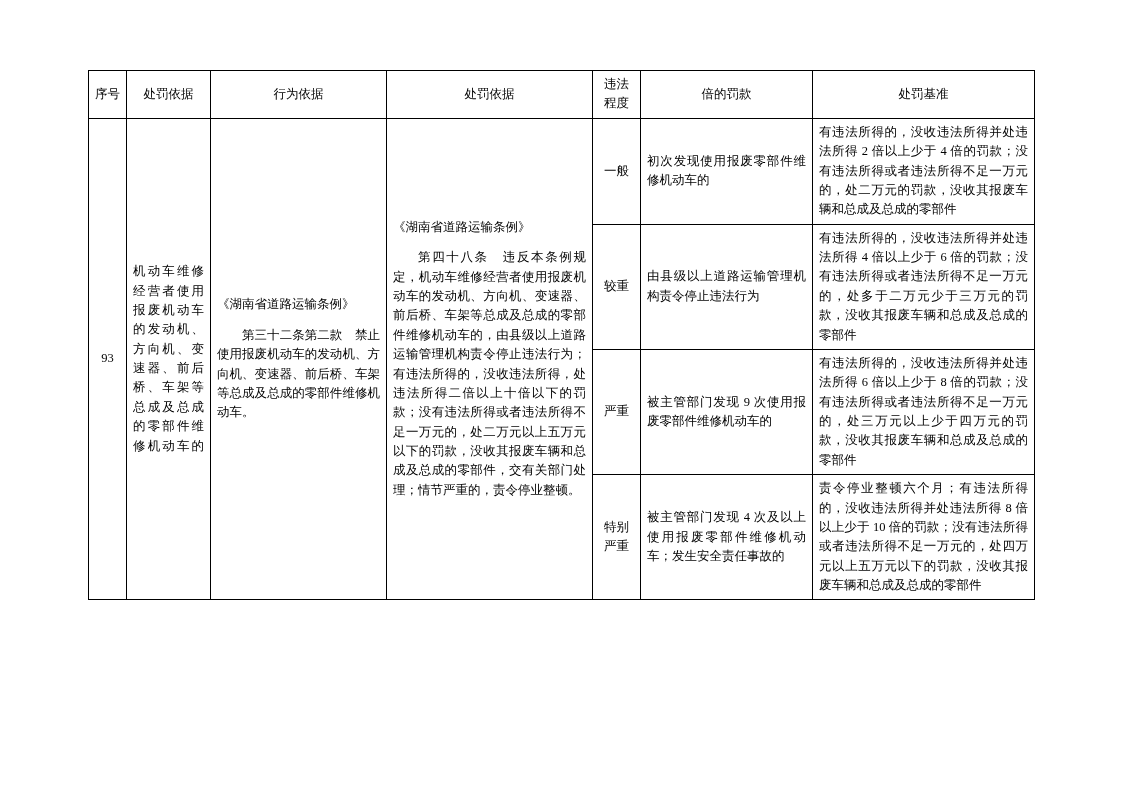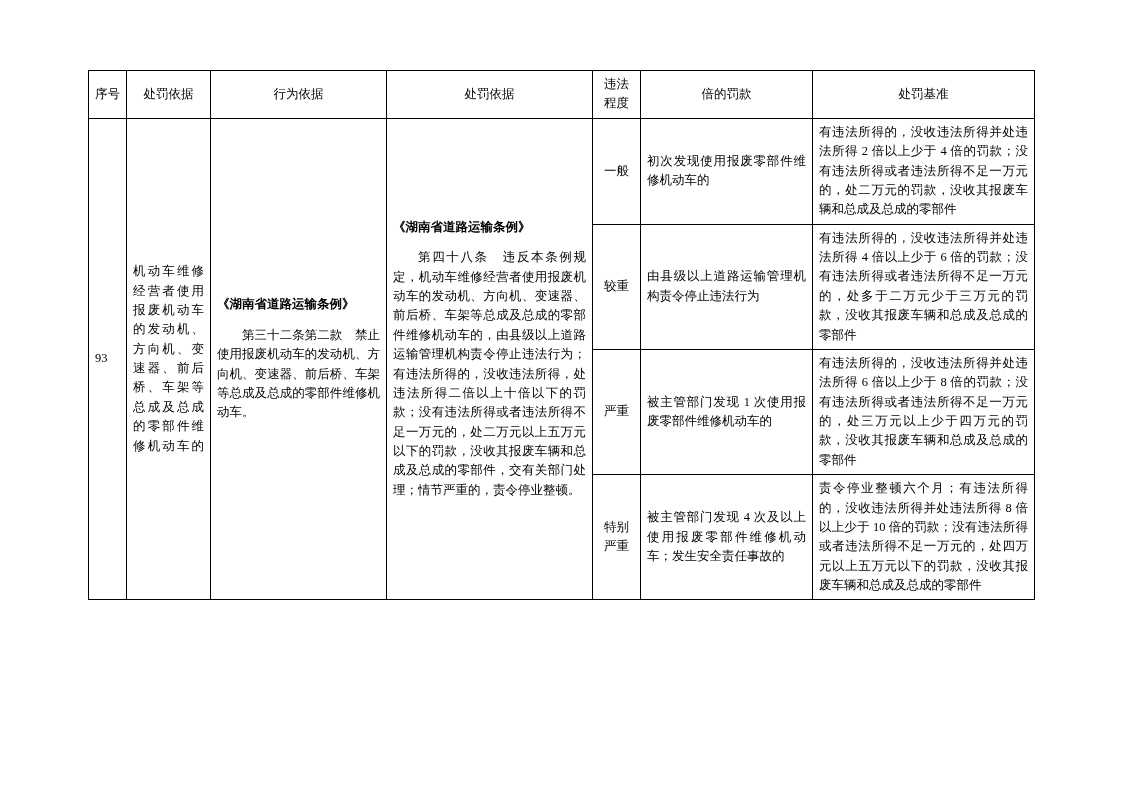--- a/index.html
+++ b/index.html
@@ -46,20 +46,21 @@
   }
   .col-seq { width: 38px; }
   .col-act { width: 84px; }
   .col-actbasis { width: 176px; }
   .col-punbasis { width: 206px; }
   .col-degree { width: 48px; }
   .col-circ { width: 172px; }
   .col-standard { width: 222px; }
 
   td.cell-seq {
+    text-align: center;
     vertical-align: middle;
     font-size: 13px;
     margin-top: 34px;
   }
   td.cell-act {
     text-align: justify;
     text-align-last: justify;
     vertical-align: middle;
     font-size: 12.5px;
     letter-spacing: 0px;
@@ -90,21 +91,20 @@
     font-size: 12.5px;
     padding: 6px 8px;
   }
   .indent {
     text-indent: 2em;
     display: block;
     margin-top: 11px;
   }
   .para {
     display: block;
-    font-weight: bold;
   }
   .page-number {
     position: absolute;
     left: 0;
     top: 735px;
     width: 1122px;
     text-align: center;
     font-size: 13px;
     font-family: "Liberation Serif", "DejaVu Serif", serif;
   }
@@ -151,21 +151,21 @@
         <td class="cell-circ">初次发现使用报废零部件维修机动车的</td>
         <td class="cell-standard">有违法所得的，没收违法所得并处违法所得 2 倍以上少于 4 倍的罚款；没有违法所得或者违法所得不足一万元的，处二万元的罚款，没收其报废车辆和总成及总成的零部件</td>
       </tr>
       <tr>
         <td class="cell-degree">较重</td>
         <td class="cell-circ">由县级以上道路运输管理机构责令停止违法行为</td>
         <td class="cell-standard">有违法所得的，没收违法所得并处违法所得 4 倍以上少于 6 倍的罚款；没有违法所得或者违法所得不足一万元的，处多于二万元少于三万元的罚款，没收其报废车辆和总成及总成的零部件</td>
       </tr>
       <tr>
         <td class="cell-degree">严重</td>
-        <td class="cell-circ">被主管部门发现 1 次使用报废零部件维修机动车的</td>
+        <td class="cell-circ">被主管部门发现 9 次使用报废零部件维修机动车的</td>
         <td class="cell-standard">有违法所得的，没收违法所得并处违法所得 6 倍以上少于 8 倍的罚款；没有违法所得或者违法所得不足一万元的，处三万元以上少于四万元的罚款，没收其报废车辆和总成及总成的零部件</td>
       </tr>
       <tr>
         <td class="cell-degree">特别严重</td>
         <td class="cell-circ">被主管部门发现 4 次及以上使用报废零部件维修机动车；发生安全责任事故的</td>
         <td class="cell-standard">责令停业整顿六个月；有违法所得的，没收违法所得并处违法所得 8 倍以上少于 10 倍的罚款；没有违法所得或者违法所得不足一万元的，处四万元以上五万元以下的罚款，没收其报废车辆和总成及总成的零部件</td>
       </tr>
     </tbody>
   </table>
 

